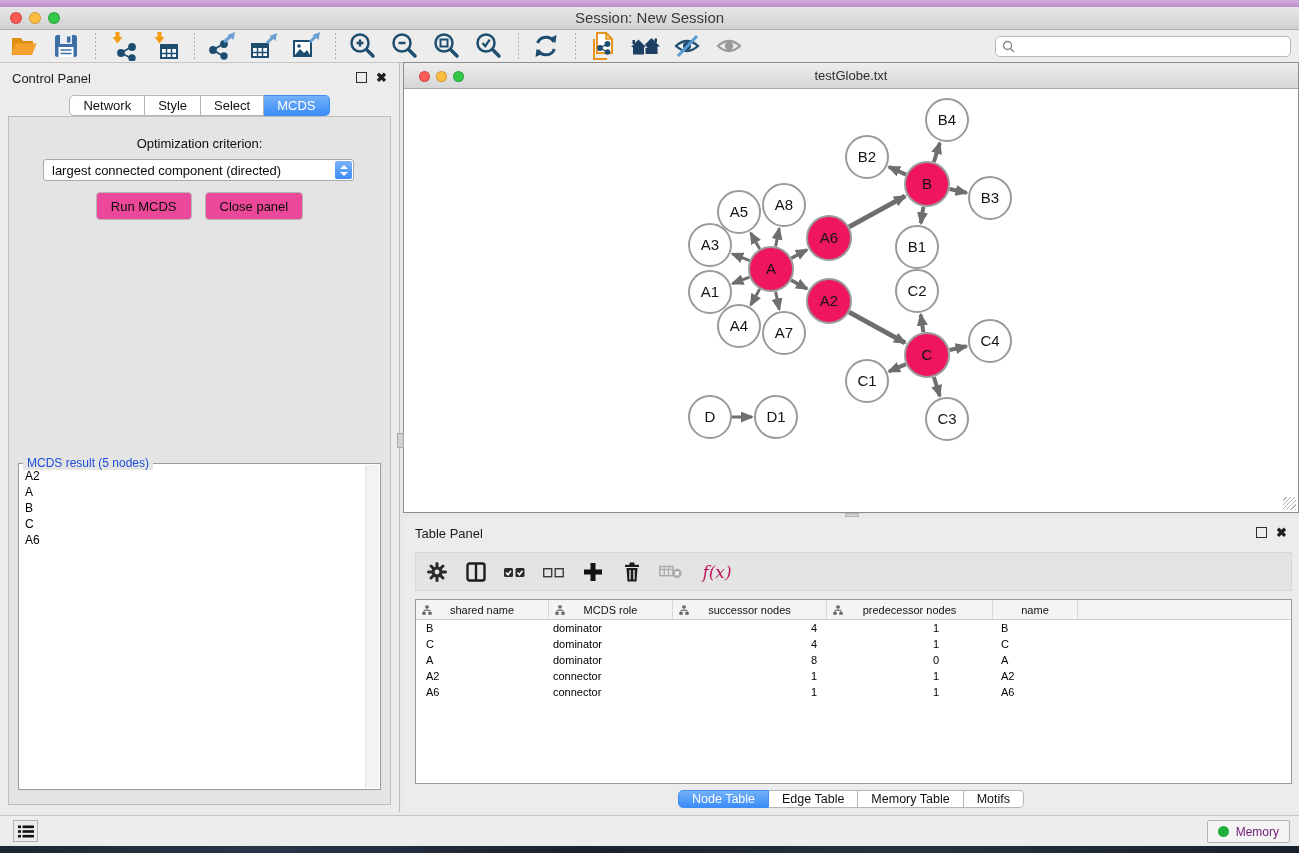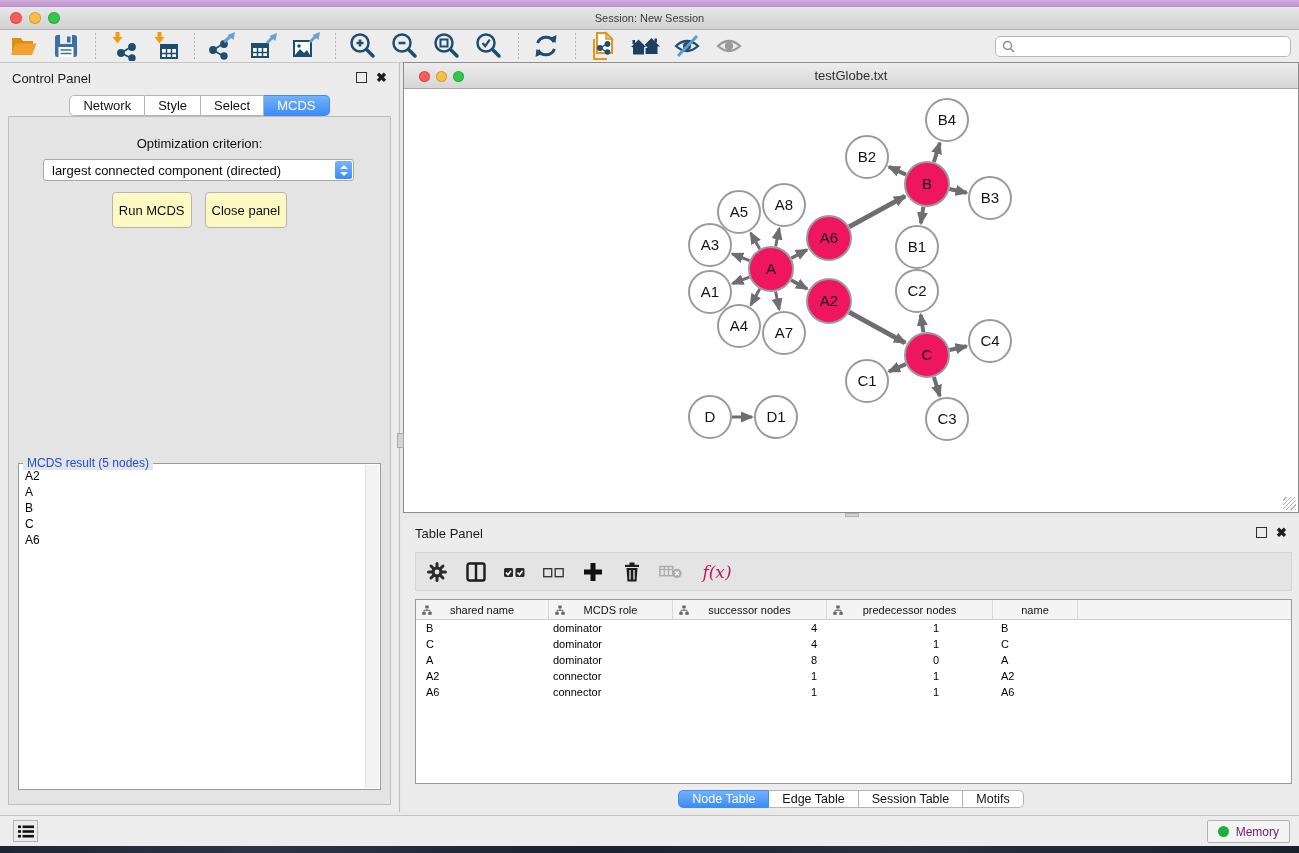--- a/index.html
+++ b/index.html
@@ -5,21 +5,21 @@
   *{margin:0;padding:0;box-sizing:border-box;}
   body{width:1299px;height:853px;font-family:"Liberation Sans","DejaVu Sans",sans-serif;}
   .screen{position:relative;width:1299px;height:853px;background:#e9e9e9;overflow:hidden;}
 
   
   .menu-strip{position:absolute;top:0;left:0;right:0;height:7px;background:linear-gradient(#d3addd,#bb90cd);}
   .titlebar{position:absolute;top:7px;left:0;right:0;height:23px;background:linear-gradient(#e7e7e7,#d1d1d1);border-bottom:1px solid #b2b2b2;}
   .lights{position:absolute;left:10px;top:5px;display:flex;gap:7px;}
   .light{width:12px;height:12px;border-radius:50%;border:0.5px solid rgba(0,0,0,.18);}
   .l-red{background:#fc5b57}.l-yel{background:#fdbe41}.l-grn{background:#34c84a}
-  .app-title{text-align:center;line-height:22px;font-size:11px;color:#3a3a3a;}
+  .app-title{text-align:center;line-height:22px;font-size:15px;color:#3a3a3a;}
 
   
   .toolbar{position:absolute;top:30px;left:0;right:0;height:33px;background:#ededed;border-bottom:1px solid #c6c6c6;display:flex;align-items:center;padding:0 8px;}
   .tb{width:32px;height:30px;margin-right:10px;background:none;border:none;display:flex;align-items:center;justify-content:center;padding:0;cursor:pointer;}
   .tbsep{width:1px;height:26px;margin:0 11px 0 3px;background-image:repeating-linear-gradient(#b0b0b0 0 2px,transparent 2px 4px);}
   .search{margin-left:auto;width:296px;height:21px;border:1px solid #b9b9b9;border-radius:5px;background:#fff;display:flex;align-items:center;padding:0 6px;gap:4px;}
   .search input{border:none;outline:none;flex:1;font-size:12px;background:transparent;font-family:inherit;}
 
   
   .control-panel{position:absolute;left:0;top:63px;width:400px;height:749px;background:#ececec;border-right:1px solid #bdbdbd;}
@@ -32,21 +32,21 @@
   .cp-tab:first-child{border-left:1px solid #b5b5b5;border-radius:5px 0 0 5px;}
   .cp-tab:last-child{border-radius:0 5px 5px 0;}
   .cp-tab.active{background:linear-gradient(#74b1f9,#3b8cf8);border-color:#3f8df3;color:#fff;}
   .cp-content{position:absolute;top:53px;left:8px;right:8px;bottom:7px;background:#e4e4e4;border:1px solid #bdbdbd;}
   .opt-label{margin-top:19px;text-align:center;font-size:13px;color:#0d0d0d;}
   .select{position:absolute;left:34px;right:36px;top:42px;height:22px;background:#fff;border:1px solid #a9a9a9;border-radius:3px;font-size:13px;display:flex;align-items:center;padding-left:8px;color:#0d0d0d;cursor:pointer;}
   .spinner{position:absolute;right:1px;top:1px;bottom:1px;width:17px;background:linear-gradient(#7cb3f9,#3b8cf8);border-radius:2px;display:flex;flex-direction:column;align-items:center;justify-content:center;gap:3px;}
   .tri-up{width:0;height:0;border-left:4px solid transparent;border-right:4px solid transparent;border-bottom:4px solid #fff;}
   .tri-dn{width:0;height:0;border-left:4px solid transparent;border-right:4px solid transparent;border-top:4px solid #fff;}
   .cp-btnrow{position:absolute;top:75px;left:0;right:0;display:flex;justify-content:center;gap:13px;}
-  .mac-btn{height:36px;padding:0 6px;background:#fef9c3;border:1px solid #b5b5b5;border-radius:4px;font-size:13px;color:#0d0d0d;display:flex;align-items:center;cursor:pointer;font-family:inherit;}
+  .mac-btn{height:28px;padding:0 14px;background:#ec4899;border:1px solid #b5b5b5;border-radius:4px;font-size:13px;color:#0d0d0d;display:flex;align-items:center;cursor:pointer;font-family:inherit;}
   .result-box{position:absolute;left:9px;right:9px;top:346px;bottom:14px;border:1px solid #9a9a9a;background:#fff;}
   .result-legend{position:absolute;top:-8px;left:4px;background:#e4e4e4;padding:0 4px;font-size:12px;color:#1d4ed8;}
   .result-list{position:absolute;top:4px;left:6px;right:18px;bottom:2px;font-size:12px;line-height:16px;color:#000;overflow:hidden;}
   .result-scroll{position:absolute;top:1px;bottom:1px;right:1px;width:14px;background:#f3f3f3;border-left:1px solid #e3e3e3;}
 
   
   .network-window{position:absolute;left:403px;top:62px;width:896px;height:451px;background:#fff;border:1px solid #8d8d8d;}
   .nw-titlebar{position:relative;height:26px;background:linear-gradient(#ededed,#d6d6d6);border-bottom:1px solid #a8a8a8;}
   .nw-lights{position:absolute;left:15px;top:8px;display:flex;gap:6px;}
   .nw-lights .light{width:11px;height:11px;}
@@ -531,21 +531,21 @@
         <div class="td c1">connector</div>
         <div class="td c2">1</div>
         <div class="td c3">1</div>
         <div class="td c4">A6</div>
       </div>
     </div>
 
     <div class="tp-tabs">
       <div class="tp-tab active">Node Table</div>
       <div class="tp-tab">Edge Table</div>
-      <div class="tp-tab">Session Table</div>
+      <div class="tp-tab">Memory Table</div>
       <div class="tp-tab">Motifs</div>
     </div>
   </div>
 
   <div class="statusbar">
     <button class="list-btn">
         <svg width="16" height="13" viewBox="0 0 16 13">
           <g fill="#111">
             <rect x="0" y="0.5" width="3" height="2.6"></rect>
             <rect x="4.5" y="0.5" width="11.5" height="2.6"></rect>

